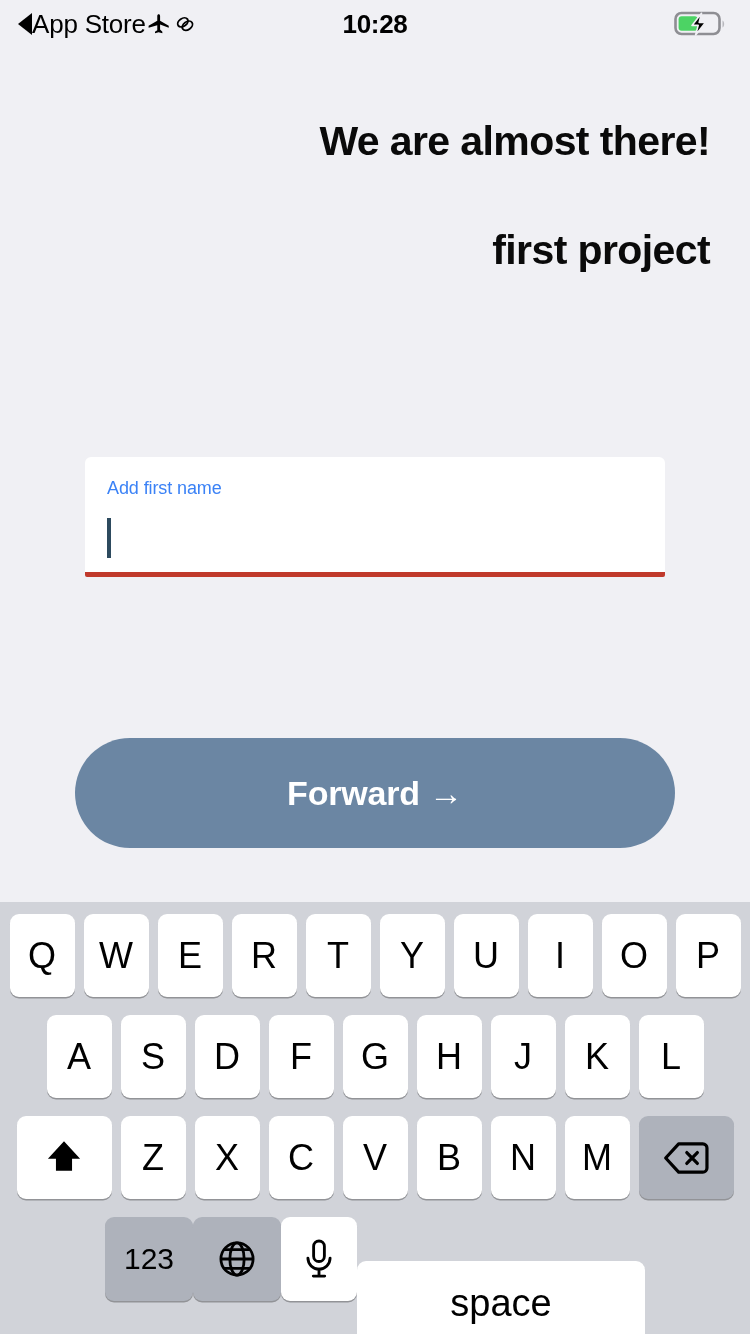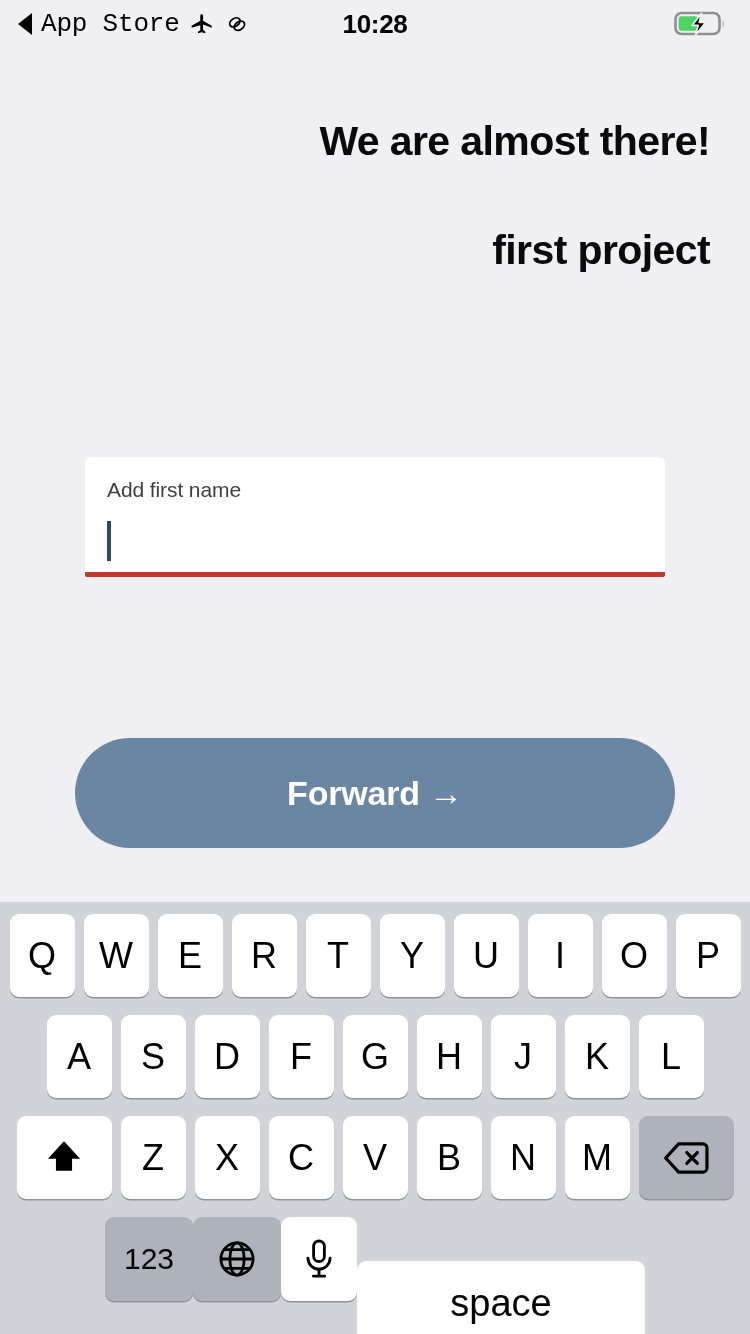--- a/index.html
+++ b/index.html
@@ -21,22 +21,20 @@
     height: 48px;
     display: flex;
     align-items: center;
     padding: 0 22px 0 18px;
     position: relative;
     background: #f0f0f4;
   }
   #status-left {
     display: flex;
     align-items: center;
-    gap: 9px;
-    font-family: Liberation Mono, monospace;
   }
   .back-triangle {
     width: 0; height: 0;
     border-top: 11px solid transparent;
     border-bottom: 11px solid transparent;
     border-right: 14px solid #000;
     display: block;
   }
   #status-app-name {
     font-size: 26px;
@@ -91,22 +89,22 @@
   }
   #name-field {
     background: #ffffff;
     border-radius: 6px 6px 2px 2px;
     height: 120px;
     padding: 22px 22px 0 22px;
     border-bottom: 5px solid #c0392b;
     position: relative;
   }
   #name-field-label {
-    font-size: 21px;
-    color: #404040;
+    font-size: 18px;
+    color: #3b82f6;
     line-height: 1;
     letter-spacing: -0.1px;
   }
   #name-field-input-row {
     margin-top: 20px;
     height: 42px;
     display: flex;
     align-items: center;
   }
   #name-field-caret {

